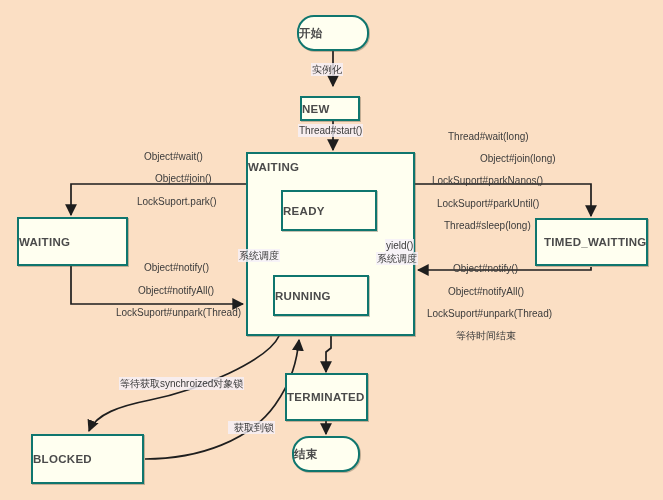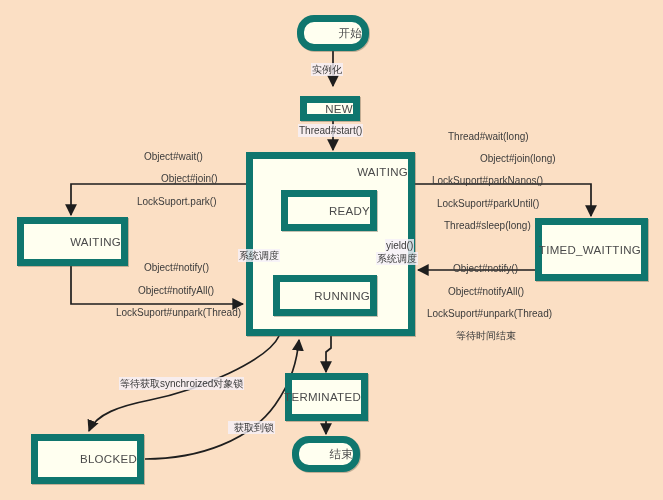--- a/index.html
+++ b/index.html
@@ -7,27 +7,28 @@
     width:663px;height:500px;
     background:#fbdfc4;
     font-family:"Liberation Sans","DejaVu Sans",sans-serif;
     overflow:hidden;
     position:relative;
   }
   #canvas{position:absolute;left:0;top:0;width:663px;height:500px;}
   .node{
     position:absolute;
     background:#fffff0;
-    border:7px solid #0f766e;
+    border:2px solid #0f766e;
     box-sizing:border-box;
-    display:flex;align-items:center;justify-content:flex-end;
+    display:flex;align-items:center;justify-content:flex-start;
     color:#4a4a4a;
     font-size:11.5px;
     letter-spacing:.3px;
     box-shadow:1px 1px 0 rgba(90,80,60,.35);
+    font-weight:bold;
   }
   .node.round{border-radius:17px;}
   .node.inner{font-size:11.5px;}
   .node.big{align-items:flex-start;padding-top:7px;}
   .lbl{
     position:absolute;
     font-size:10px;
     color:#3b3b3b;
     white-space:nowrap;
     line-height:13px;
@@ -84,49 +85,49 @@
 </div>
 
 <div class="node big" style="left:246px;top:152px;width:169px;height:184px;">
   <span>WAITING</span>
 </div>
 
 <div class="node inner" style="left:281px;top:190px;width:96px;height:41px;">
   <span>READY</span>
 </div>
 
-<div class="node inner" style="left:273px;top:275px;width:104px;height:41px;">
+<div class="node inner" style="left:273px;top:275px;width:96px;height:41px;">
   <span>RUNNING</span>
 </div>
 
 <div class="node" style="left:17px;top:217px;width:111px;height:49px;">
   <span>WAITING</span>
 </div>
 
-<div class="node" style="left:535px;top:218px;width:113px;height:63px;">
+<div class="node" style="left:535px;top:218px;width:113px;height:48px;padding-left:7px;">
   <span>TIMED_WAITTING</span>
 </div>
 
 <div class="node" style="left:31px;top:434px;width:113px;height:50px;">
   <span>BLOCKED</span>
 </div>
 
 <div class="node" style="left:285px;top:373px;width:83px;height:48px;">
   <span>TERMINATED</span>
 </div>
 
 <div class="node round" style="left:292px;top:436px;width:68px;height:36px;">
   <span>结束</span>
 </div>
 
 <div class="lbl" style="left:311px;top:63px;">实例化</div>
 <div class="lbl" style="left:298px;top:124px;">Thread#start()</div>
 
 <div class="lbl plain" style="left:143px;top:150px;">Object#wait()</div>
-<div class="lbl plain" style="left:160px;top:172px;">Object#join()</div>
+<div class="lbl plain" style="left:154px;top:172px;">Object#join()</div>
 <div class="lbl plain" style="left:136px;top:195px;">LockSuport.park()</div>
 
 <div class="lbl plain" style="left:143px;top:261px;">Object#notify()</div>
 <div class="lbl plain" style="left:137px;top:284px;">Object#notifyAll()</div>
 <div class="lbl plain" style="left:115px;top:306px;">LockSuport#unpark(Thread)</div>
 
 <div class="lbl plain" style="left:447px;top:130px;">Thread#wait(long)</div>
 <div class="lbl plain" style="left:433px;top:152px;margin-left:46px;">Object#join(long)</div>
 <div class="lbl plain" style="left:431px;top:174px;">LockSuport#parkNanos()</div>
 <div class="lbl plain" style="left:436px;top:197px;">LockSuport#parkUntil()</div>

